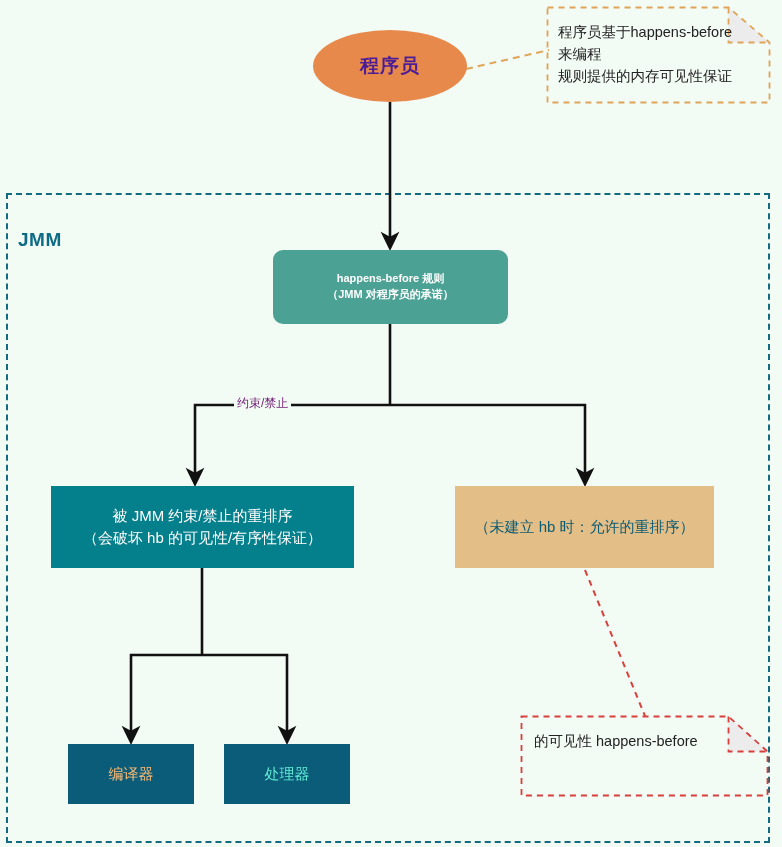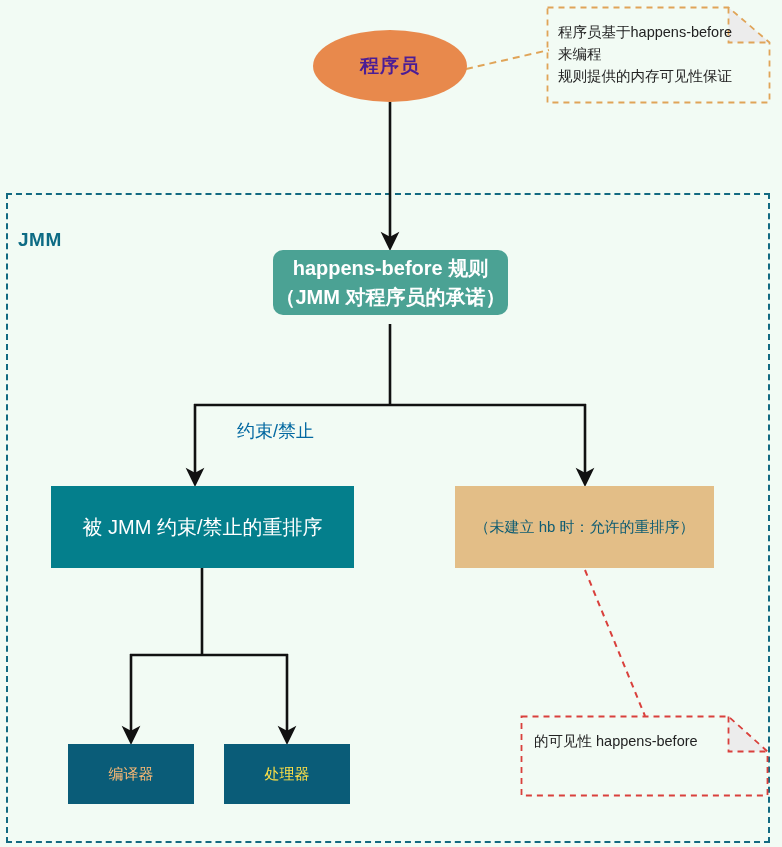--- a/index.html
+++ b/index.html
@@ -78,35 +78,35 @@
     justify-content: center;
     text-align: center;
     line-height: 1.45;
   }
   .node .line { display: block; white-space: nowrap; }
 
   .node-hb {
     left: 273px;
     top: 250px;
     width: 235px;
-    height: 65px;
+    height: 74px;
     background: #4ba294;
     border-radius: 10px;
     color: #ffffff;
-    font-size: 20px;
+    font-size: 11px;
     font-weight: bold;
   }
   .node-restricted {
     left: 51px;
     top: 486px;
     width: 303px;
     height: 82px;
     background: #047f8c;
     color: #ffffff;
-    font-size: 20px;
+    font-size: 15px;
   }
   .node-allowed {
     left: 455px;
     top: 486px;
     width: 259px;
     height: 82px;
     background: #e3be87;
     color: #0d5c73;
     font-size: 15px;
   }
@@ -118,35 +118,34 @@
     background: #0a5c78;
     color: #fdba74;
     font-size: 15px;
   }
   .node-processor {
     left: 224px;
     top: 744px;
     width: 126px;
     height: 60px;
     background: #0a5c78;
-    color: #fde047;
+    color: #5eead4;
     font-size: 15px;
   }
 
   
   .edge-label {
     position: absolute;
     left: 234px;
     top: 395px;
-    font-size: 18px;
-    color: #0369a1;
+    font-size: 12px;
+    color: #701a75;
     background: #f2fbf4;
     padding: 0 3px;
     white-space: nowrap;
-    margin-top: 24px;
   }
 
   
   .callout {
     position: absolute;
     box-sizing: border-box;
     background: transparent;
     line-height: 1.5;
     font-size: 14.5px;
     color: #222222;
@@ -234,20 +233,21 @@
     <span>程序员</span>
   </div>
 
   <div class="node node-hb">
     <span class="line">happens-before 规则</span>
     <span class="line">（JMM 对程序员的承诺）</span>
   </div>
 
   <div class="node node-restricted">
     <span class="line">被 JMM 约束/禁止的重排序</span>
+    <span class="line">（会破坏 hb 的可见性/有序性保证）</span>
   </div>
 
   <div class="node node-allowed">
     <span class="line">（未建立 hb 时：允许的重排序）</span>
   </div>
 
   <div class="node node-compiler">
     <span class="line">编译器</span>
   </div>
 

